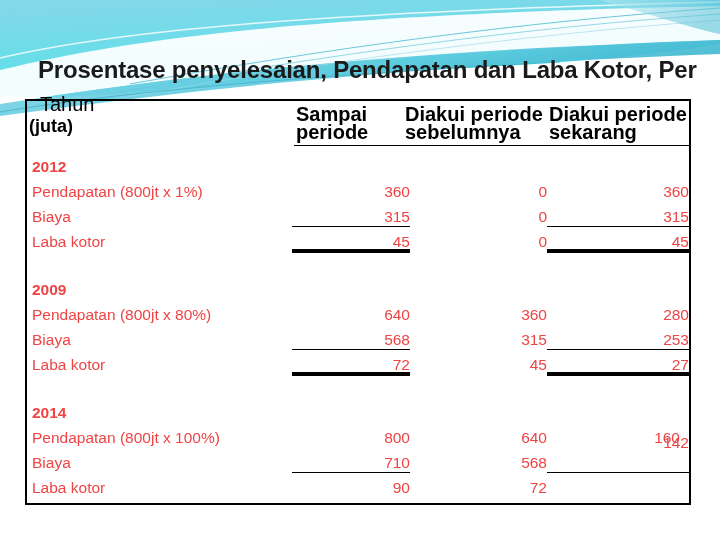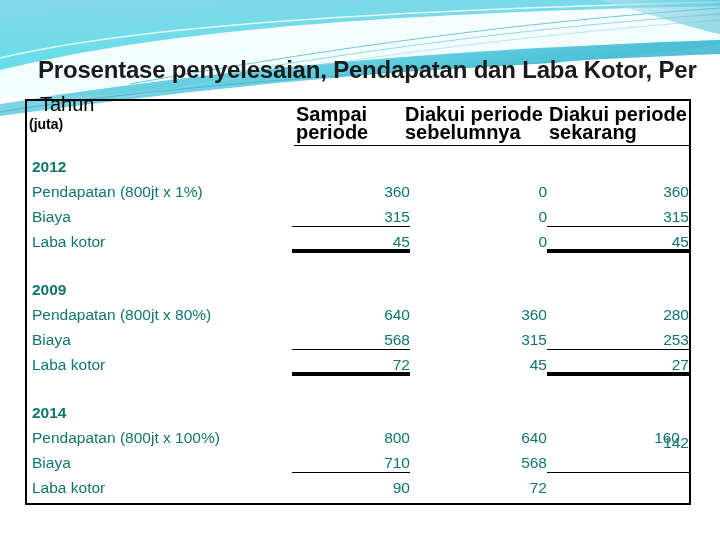--- a/index.html
+++ b/index.html
@@ -58,21 +58,21 @@
     top: 0;
     width: 100%;
     height: 100%;
     border-radius: 12px;
   }
 
   
   .cell {
     position: absolute;
     font-size: 15.5px;
-    color: #0f766e;
+    color: #ef4444;
     white-space: nowrap;
     line-height: 1;
   }
   .cell.num {
     text-align: right;
   }
   .cell.bold { font-weight: bold; }
 
   
   #corner-tahun {
@@ -81,21 +81,21 @@
     top: -7px;
     font-size: 20px;
     color: #000;
     line-height: 1;
     white-space: nowrap;
   }
   #corner-juta {
     position: absolute;
     left: 2px;
     top: 16px;
-    font-size: 14px;
+    font-size: 18px;
     font-weight: bold;
     color: #000;
     line-height: 1;
     white-space: nowrap;
   }
 
   
   .colhead {
     position: absolute;
     font-size: 20px;

